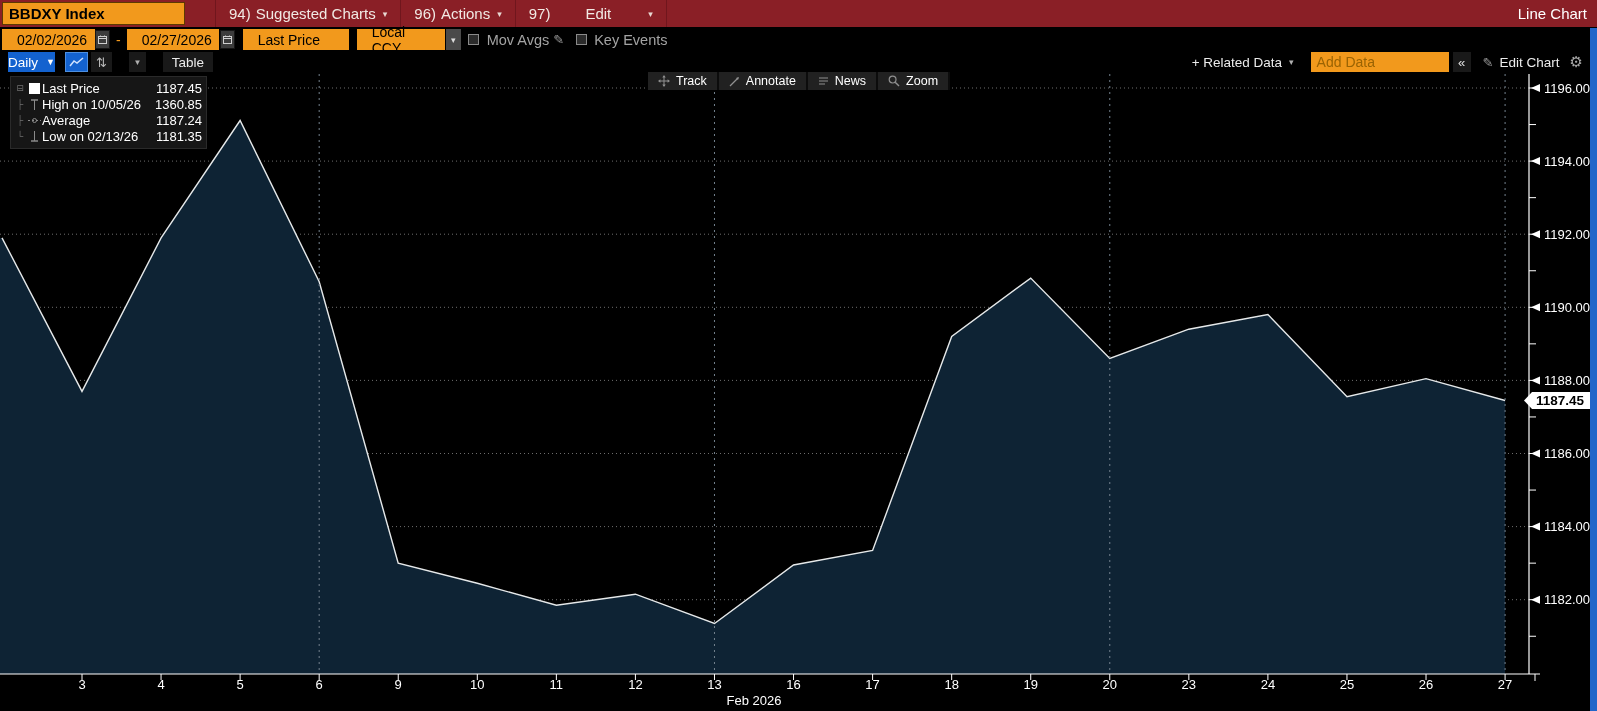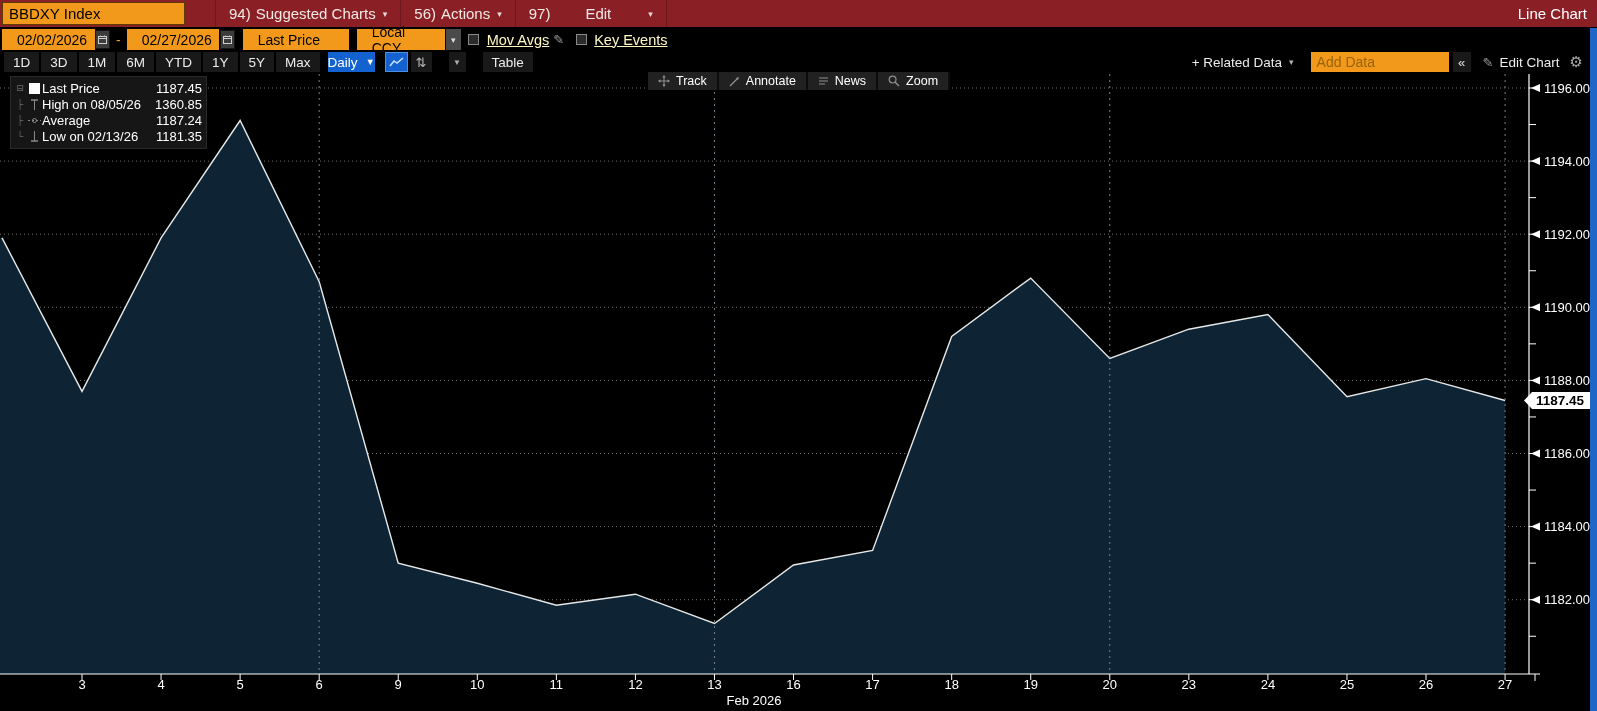--- a/index.html
+++ b/index.html
@@ -4,42 +4,42 @@
 <style>
   * { margin:0; padding:0; box-sizing:border-box; }
   html,body { background:#000; }
   body { font-family:"Liberation Sans","DejaVu Sans",sans-serif; }
   .app { position:relative; width:1597px; height:711px; background:#000; overflow:hidden; }
 
   
   .titlebar { position:absolute; left:0; top:0; width:1597px; height:27px;
               background:#8A1F26; display:flex; align-items:center; }
   .security-box { margin-left:2px; width:183px; height:23px; background:#F2991C;
-                  border:1px solid #5d3a00; color:#000; font-size:15px; font-weight:400;
+                  border:1px solid #5d3a00; color:#000; font-size:15px; font-weight:700;
                   display:flex; align-items:center; padding-left:6px; }
   .menubar { display:flex; height:27px; margin-left:10px;padding-left:20px; }
   .menu { display:flex; align-items:center; padding:0 13px; border-left:1px solid #70161d;
           color:#f1e9e4; font-size:15px; cursor:default; }
   .menu:last-child { border-right:1px solid #70161d;gap:30px; }
   .menu .num { margin-right:5px; }
   .menu .caret { font-size:9px; color:#e8d8d2; margin-left:7px; }
   .linechart-label { margin-left:auto; margin-right:10px; color:#ffffff; font-size:15px; }
 
   
   .row2 { position:absolute; left:0; top:28px; width:1597px; height:23px;
           display:flex; align-items:center; background:#000; }
   .orange-field { background:#F2991C; color:#000; font-size:14px; height:21px;
                   display:flex; align-items:center; padding:0 15px; }
   .cal-btn { width:15px; height:19px; background:#3c3c3c; border:1px solid #151515;
              display:flex; align-items:center; justify-content:center; }
   .dash { color:#F2991C; font-size:14px; margin:0 6px; }
   .dd-btn { width:15px; height:21px; background:#4a4a4a; color:#ddd; font-size:9px;
             display:flex; align-items:center; justify-content:center; }
   .checkbox { width:11px; height:11px; background:#2b2b2b; border:1px solid #8a8a8a; }
-  .orange-label { color:#fef9c3; font-size:14.5px;text-decoration:underline; }
+  .orange-label { color:#a3a3a3; font-size:14.5px; }
   .pencil { color:#9a9a9a; font-size:13px; }
 
   
   .row3 { position:absolute; left:0; top:52px; width:1597px; height:20px;
           display:flex; align-items:center; background:#000; }
   .pbtn { height:20px; background:#191919; color:#ececec; font-size:13.5px;
           display:flex; align-items:center; justify-content:center;
           padding:0 9px; margin-left:2px; }
   .freq-btn { margin-left:8px; height:20px; background:#1362CF; color:#fff;
               font-size:13.5px; display:flex; align-items:center; padding:0 0; }
@@ -88,21 +88,21 @@
 
   <div class="titlebar">
     <div class="security-box">BBDXY Index</div>
     <div class="menubar" id="menubar">
         <div class="menu">
           <span class="num">94)</span>
           <span>Suggested Charts</span>
           <span class="caret">▾</span>
         </div>
         <div class="menu">
-          <span class="num">56)</span>
+          <span class="num">96)</span>
           <span>Actions</span>
           <span class="caret">▾</span>
         </div>
         <div class="menu">
           <span class="num">97)</span>
           <span>Edit</span>
           <span class="caret">▾</span>
         </div>
       </div>
     <div class="linechart-label">Line Chart</div>
@@ -132,30 +132,20 @@
     <div class="orange-field" style="margin-left:8px;width:88px;">Local CCY</div>
     <div class="dd-btn" style="margin-left:1px;">▾</div>
     <div class="checkbox" style="margin-left:7px;"></div>
     <div class="orange-label" style="margin-left:8px;">Mov Avgs</div>
     <div class="pencil" style="margin-left:4px;">✎</div>
     <div class="checkbox" style="margin-left:12px;"></div>
     <div class="orange-label" style="margin-left:7px;">Key Events</div>
   </div>
 
   <div class="row3">
-    <div style="display:flex;margin-left:2px;" id="periods">
-        <div class="pbtn">1D</div>
-        <div class="pbtn">3D</div>
-        <div class="pbtn">1M</div>
-        <div class="pbtn">6M</div>
-        <div class="pbtn">YTD</div>
-        <div class="pbtn">1Y</div>
-        <div class="pbtn">5Y</div>
-        <div class="pbtn">Max</div>
-      </div>
     <div class="freq-btn">
       <span>Daily</span>
       <span class="caret">▼</span>
     </div>
     <div class="icon-btn chart-type-btn">
       <svg width="15" height="11">
         <polyline points="1,9 5,4 8,6 14,1" fill="none" stroke="#cfe2ff" stroke-width="1.5"></polyline>
       </svg>
     </div>
     <div class="icon-btn axis-btn">
@@ -326,21 +316,21 @@
           <span class="legend-value">1187.45</span>
         </div>
         <div class="legend-row">
           <span class="legend-tree">├</span>
           <span class="legend-icon">
             <svg width="13" height="13">
               <line x1="6.5" y1="2" x2="6.5" y2="12" stroke="#8a8a8a"></line>
               <line x1="3" y1="2" x2="10" y2="2" stroke="#8a8a8a" stroke-width="1.5"></line>
             </svg>
           </span>
-          <span class="legend-label">High on 08/05/26</span>
+          <span class="legend-label">High on 10/05/26</span>
           <span class="legend-value">1360.85</span>
         </div>
         <div class="legend-row">
           <span class="legend-tree">├</span>
           <span class="legend-icon">
             <svg width="13" height="13">
               <line x1="0" y1="6.5" x2="13" y2="6.5" stroke="#8a8a8a" stroke-dasharray="2 2"></line>
               <circle cx="6.5" cy="6.5" r="2" fill="none" stroke="#8a8a8a"></circle>
             </svg>
           </span>

